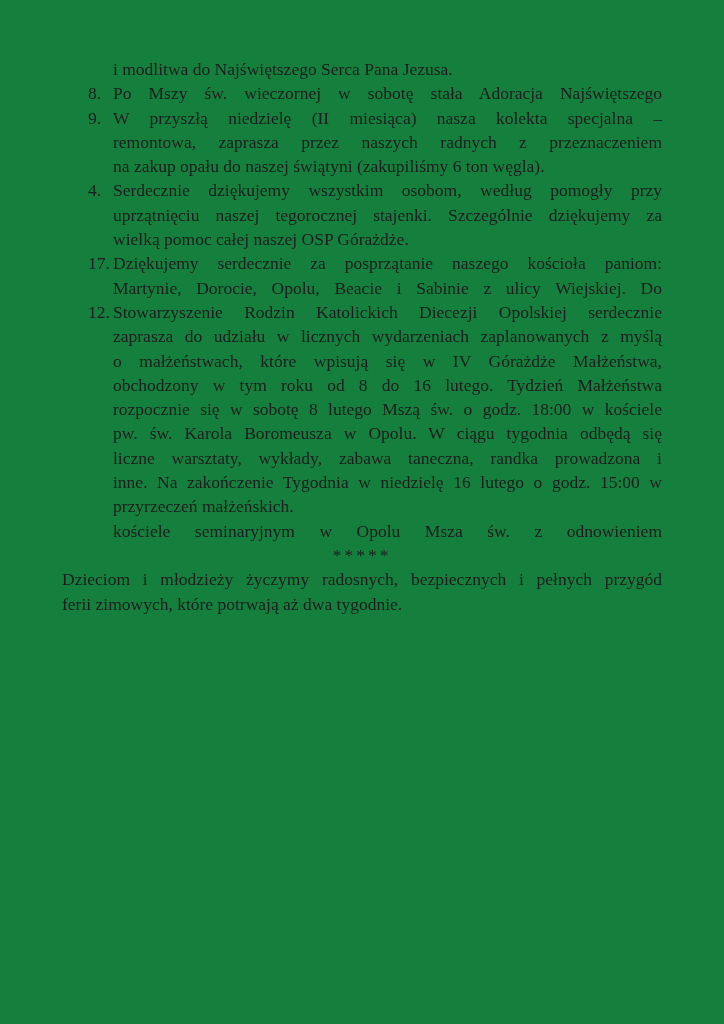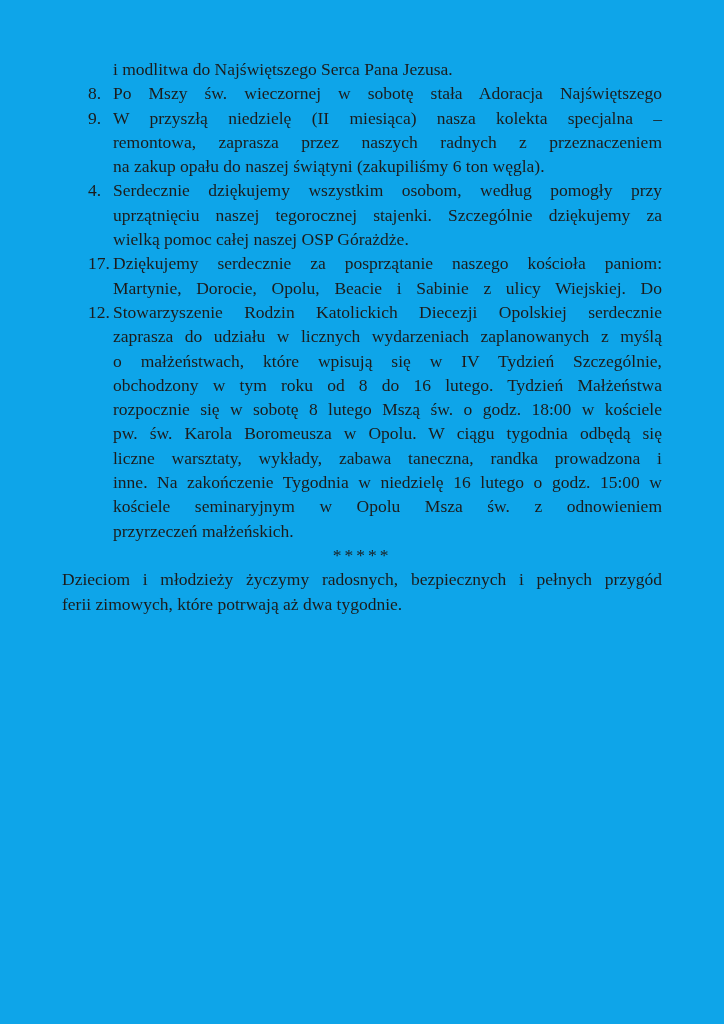--- a/index.html
+++ b/index.html
@@ -4,21 +4,21 @@
 <style>
   html, body {
     margin: 0;
     padding: 0;
     background: #ffffff;
   }
   .page {
     position: relative;
     width: 724px;
     height: 1024px;
-    background: #0ea5e9;
+    background: #15803d;
     overflow: hidden;
     font-family: "Liberation Serif", "DejaVu Serif", serif;
     color: #1c1c1c;
   }
   .doc-body {
     position: absolute;
     left: 62px;
     top: 57px;
     width: 600px;
     font-size: 17.5px;
@@ -80,28 +80,28 @@
       </div>
       <div class="para item">
         <span class="num">17.</span>
         <div class="line"><span>Dziękujemy serdecznie za posprzątanie naszego kościoła paniom:</span></div>
         <div class="line"><span>Martynie, Dorocie, Opolu, Beacie i Sabinie z ulicy Wiejskiej. Do</span></div>
       </div>
       <div class="para item">
         <span class="num">12.</span>
         <div class="line"><span class="it">Stowarzyszenie Rodzin Katolickich Diecezji Opolskiej</span><span> serdecznie</span></div>
         <div class="line"><span>zaprasza do udziału w licznych wydarzeniach zaplanowanych z myślą</span></div>
-        <div class="line"><span>o małżeństwach, które wpisują się w </span><span class="it">IV Tydzień Szczególnie</span><span>,</span></div>
+        <div class="line"><span>o małżeństwach, które wpisują się w </span><span class="it">IV Górażdże Małżeństwa</span><span>,</span></div>
         <div class="line"><span>obchodzony w tym roku od 8 do 16 lutego. </span><span class="it">Tydzień Małżeństwa</span></div>
         <div class="line"><span>rozpocznie się w sobotę 8 lutego Mszą św. o godz. 18:00 w kościele</span></div>
         <div class="line"><span>pw. św. Karola Boromeusza w Opolu. W ciągu tygodnia odbędą się</span></div>
         <div class="line"><span>liczne warsztaty, wykłady, zabawa taneczna, randka prowadzona i</span></div>
         <div class="line"><span>inne. Na zakończenie Tygodnia w niedzielę 16 lutego o godz. 15:00 w</span></div>
+        <div class="line last"><span>przyrzeczeń małżeńskich.</span></div>
         <div class="line"><span>kościele seminaryjnym w Opolu Msza św. z odnowieniem</span></div>
-        <div class="line last"><span>przyrzeczeń małżeńskich.</span></div>
       </div>
       <div class="para separator">
         <div class="line last"><span>*****</span></div>
       </div>
       <div class="para closing">
         <div class="line"><span>Dzieciom i młodzieży życzymy radosnych, bezpiecznych i pełnych przygód</span></div>
         <div class="line last"><span>ferii zimowych, które potrwają aż dwa tygodnie.</span></div>
       </div>
     </div>
 </div>

